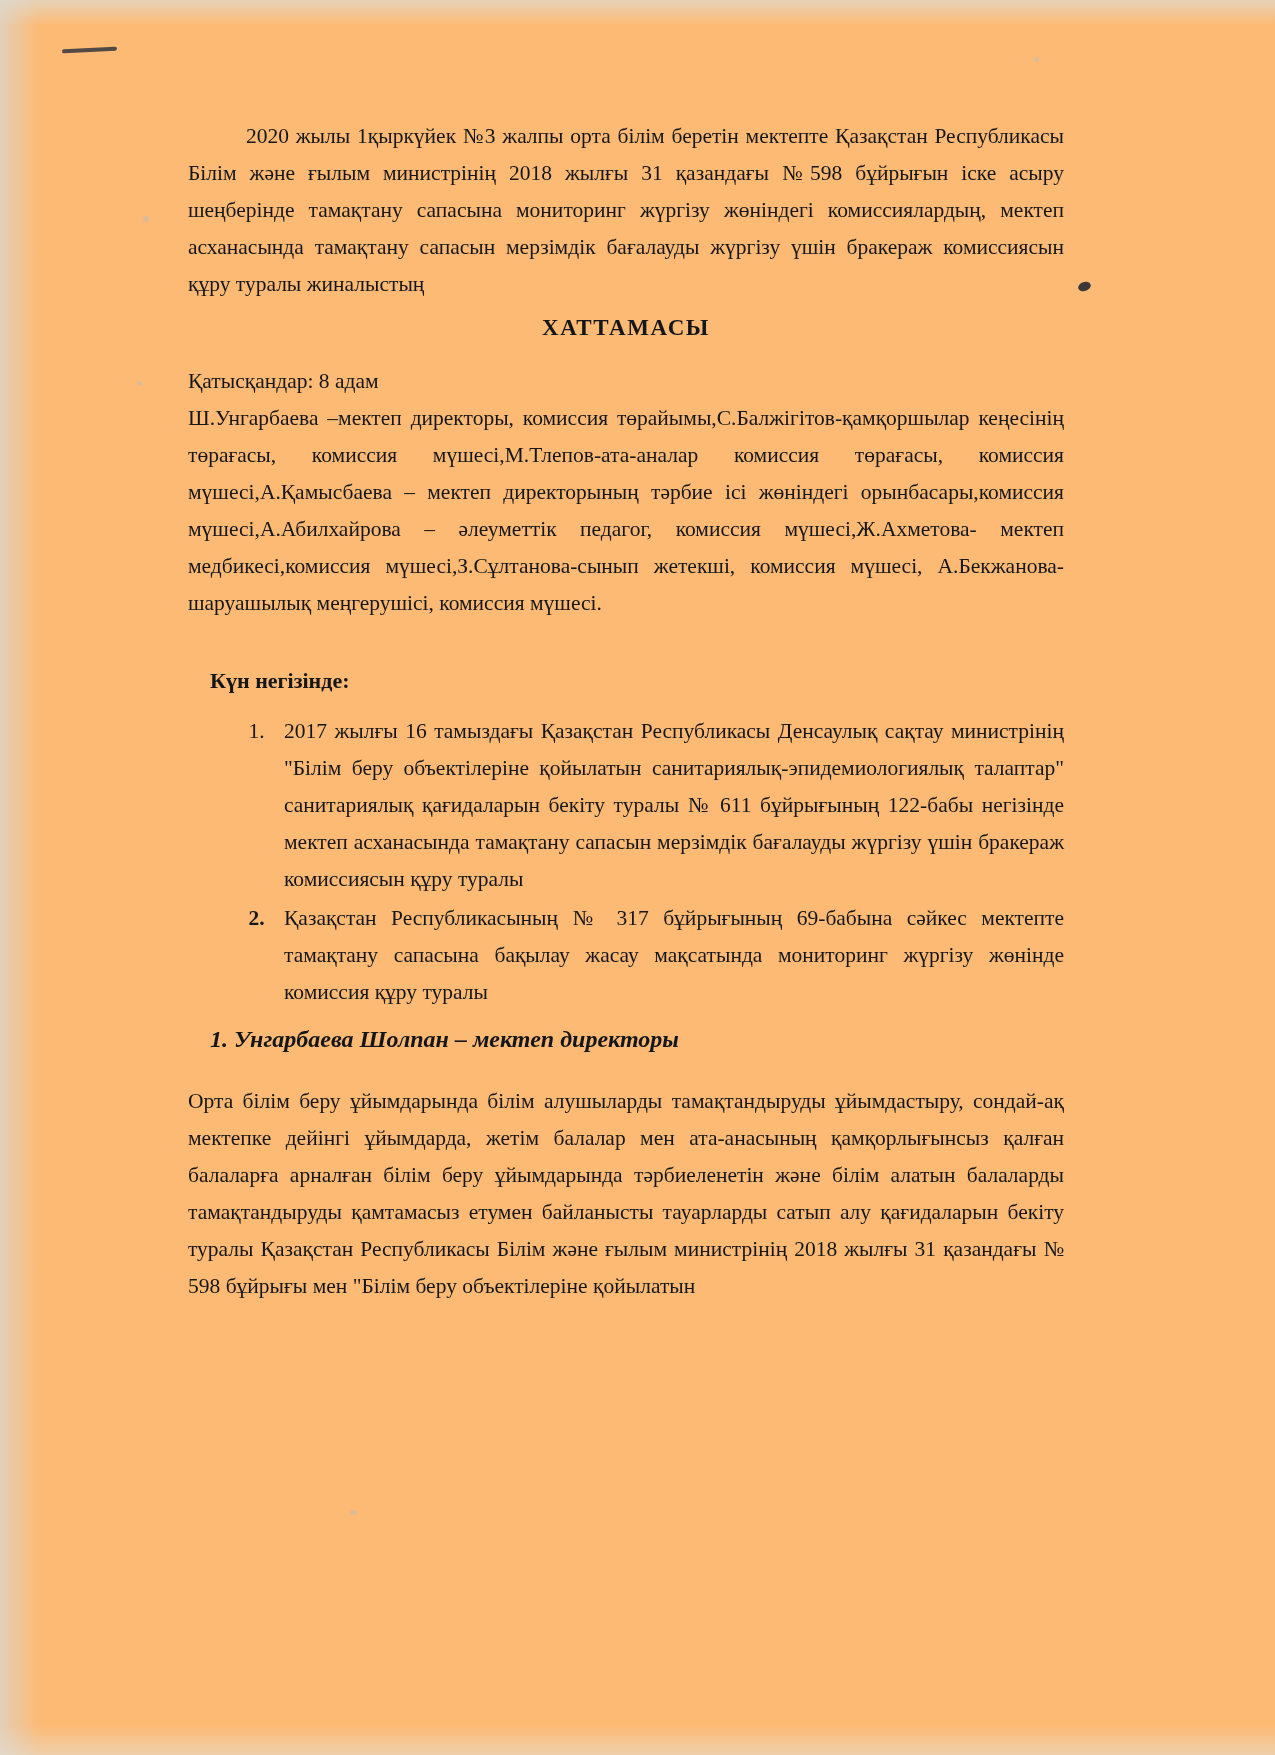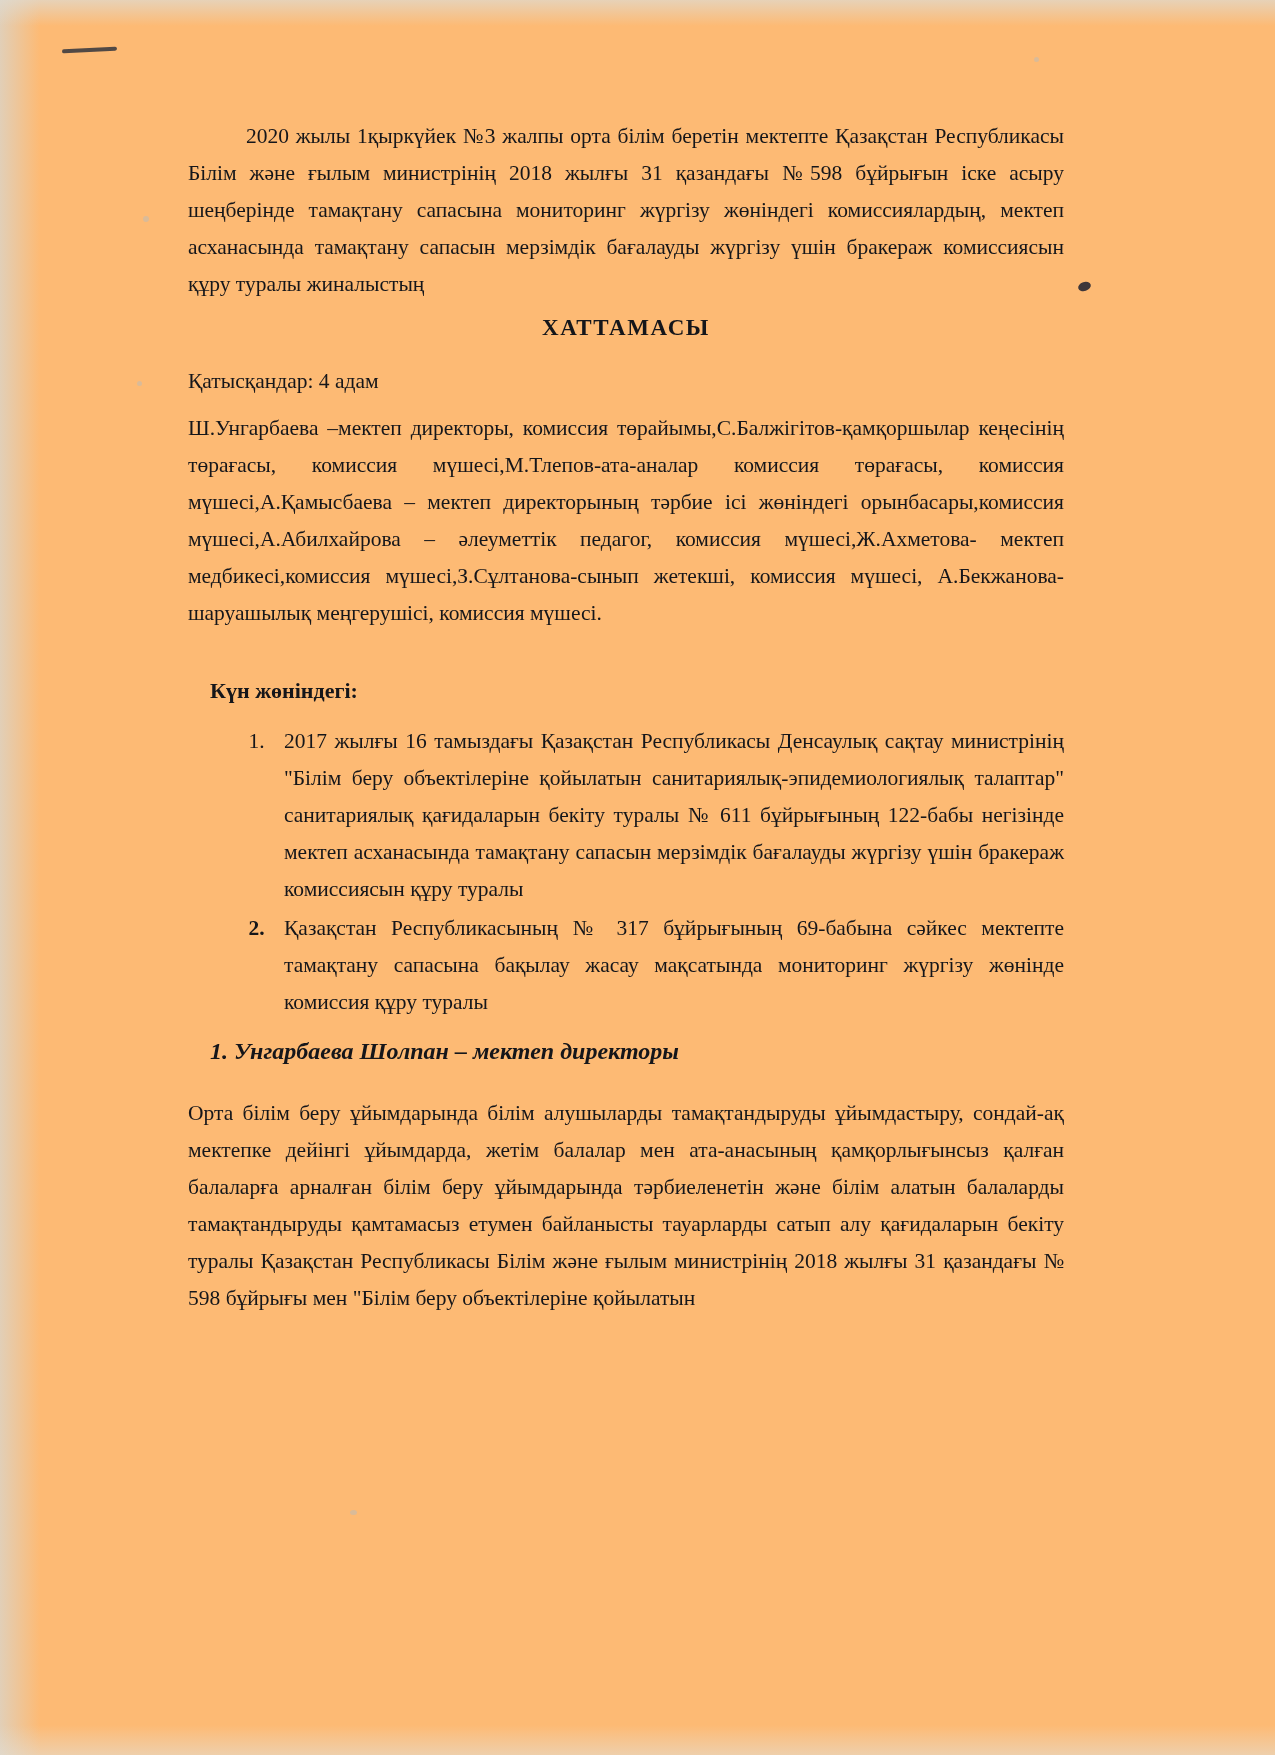--- a/index.html
+++ b/index.html
@@ -77,21 +77,21 @@
   }
   .indent { text-indent: 58px; }
   .title-heading {
     text-align: center;
     font-weight: bold;
     font-size: 23px;
     letter-spacing: 1.6px;
     margin-top: 12px;
     margin-bottom: 22px;
   }
-  .block-gap-small { margin-top: 10px; }
+  .block-gap-small { }
   .block-gap { margin-top: 23px; }
   .block-gap-lg { margin-top: 40px; }
 
   .sub-heading {
     font-weight: bold;
     font-size: 22px;
     padding-left: 22px;
   }
   .sub-heading-italic {
     font-weight: bold;
@@ -126,25 +126,25 @@
   <div class="speck" style="left:137px; top:381px; width:5px; height:5px;"></div>
   <div class="speck" style="left:1034px; top:57px; width:5px; height:5px;"></div>
   <div class="speck" style="left:350px; top:1510px; width:7px; height:5px;"></div>
 
   <div class="content">
 
     <p class="indent">2020 жылы 1қыркүйек  №3 жалпы орта білім беретін мектепте Қазақстан Республикасы Білім және ғылым министрінің 2018 жылғы 31 қазандағы №598 бұйрығын іске асыру шеңберінде тамақтану сапасына мониторинг жүргізу жөніндегі комиссиялардың, мектеп асханасында тамақтану сапасын мерзімдік бағалауды жүргізу үшін бракераж комиссиясын құру туралы жиналыстың</p>
 
     <div class="title-heading">ХАТТАМАСЫ</div>
 
-    <p>Қатысқандар: 4 адам</p>
+    <p>Қатысқандар: 8 адам</p>
 
     <p class="block-gap-small">Ш.Унгарбаева –мектеп директоры, комиссия төрайымы,С.Балжігітов-қамқоршылар кеңесінің төрағасы, комиссия мүшесі,М.Тлепов-ата-аналар комиссия төрағасы, комиссия мүшесі,А.Қамысбаева – мектеп директорының тәрбие ісі жөніндегі орынбасары,комиссия мүшесі,А.Абилхайрова – әлеуметтік педагог, комиссия мүшесі,Ж.Ахметова- мектеп медбикесі,комиссия мүшесі,З.Сұлтанова-сынып жетекші, комиссия мүшесі, А.Бекжанова-шаруашылық меңгерушісі, комиссия мүшесі.</p>
 
-    <p class="sub-heading block-gap-lg">Күн жөніндегі:</p>
+    <p class="sub-heading block-gap-lg">Күн негізінде:</p>
 
     <ol class="agenda">
       <li class="plain-num">2017 жылғы 16 тамыздағы Қазақстан Республикасы Денсаулық сақтау министрінің "Білім беру объектілеріне қойылатын санитариялық-эпидемиологиялық талаптар" санитариялық қағидаларын бекіту туралы № 611 бұйрығының 122-бабы негізінде мектеп асханасында тамақтану сапасын мерзімдік бағалауды жүргізу үшін бракераж комиссиясын құру туралы</li>
       <li>Қазақстан Республикасының № 317 бұйрығының 69-бабына сәйкес мектепте тамақтану сапасына бақылау жасау мақсатында мониторинг жүргізу жөнінде комиссия құру туралы</li>
     </ol>
 
 
     <p class="sub-heading-italic block-gap-small">1. Унгарбаева Шолпан – мектеп директоры</p>
 
     <p class="block-gap">Орта білім беру ұйымдарында білім алушыларды тамақтандыруды ұйымдастыру, сондай-ақ мектепке дейінгі ұйымдарда, жетім балалар мен ата-анасының қамқорлығынсыз қалған балаларға арналған білім беру ұйымдарында тәрбиеленетін және білім алатын балаларды тамақтандыруды қамтамасыз етумен байланысты тауарларды сатып алу қағидаларын бекіту туралы  Қазақстан Республикасы Білім және ғылым министрінің 2018 жылғы 31 қазандағы № 598 бұйрығы мен "Білім беру объектілеріне қойылатын</p>

